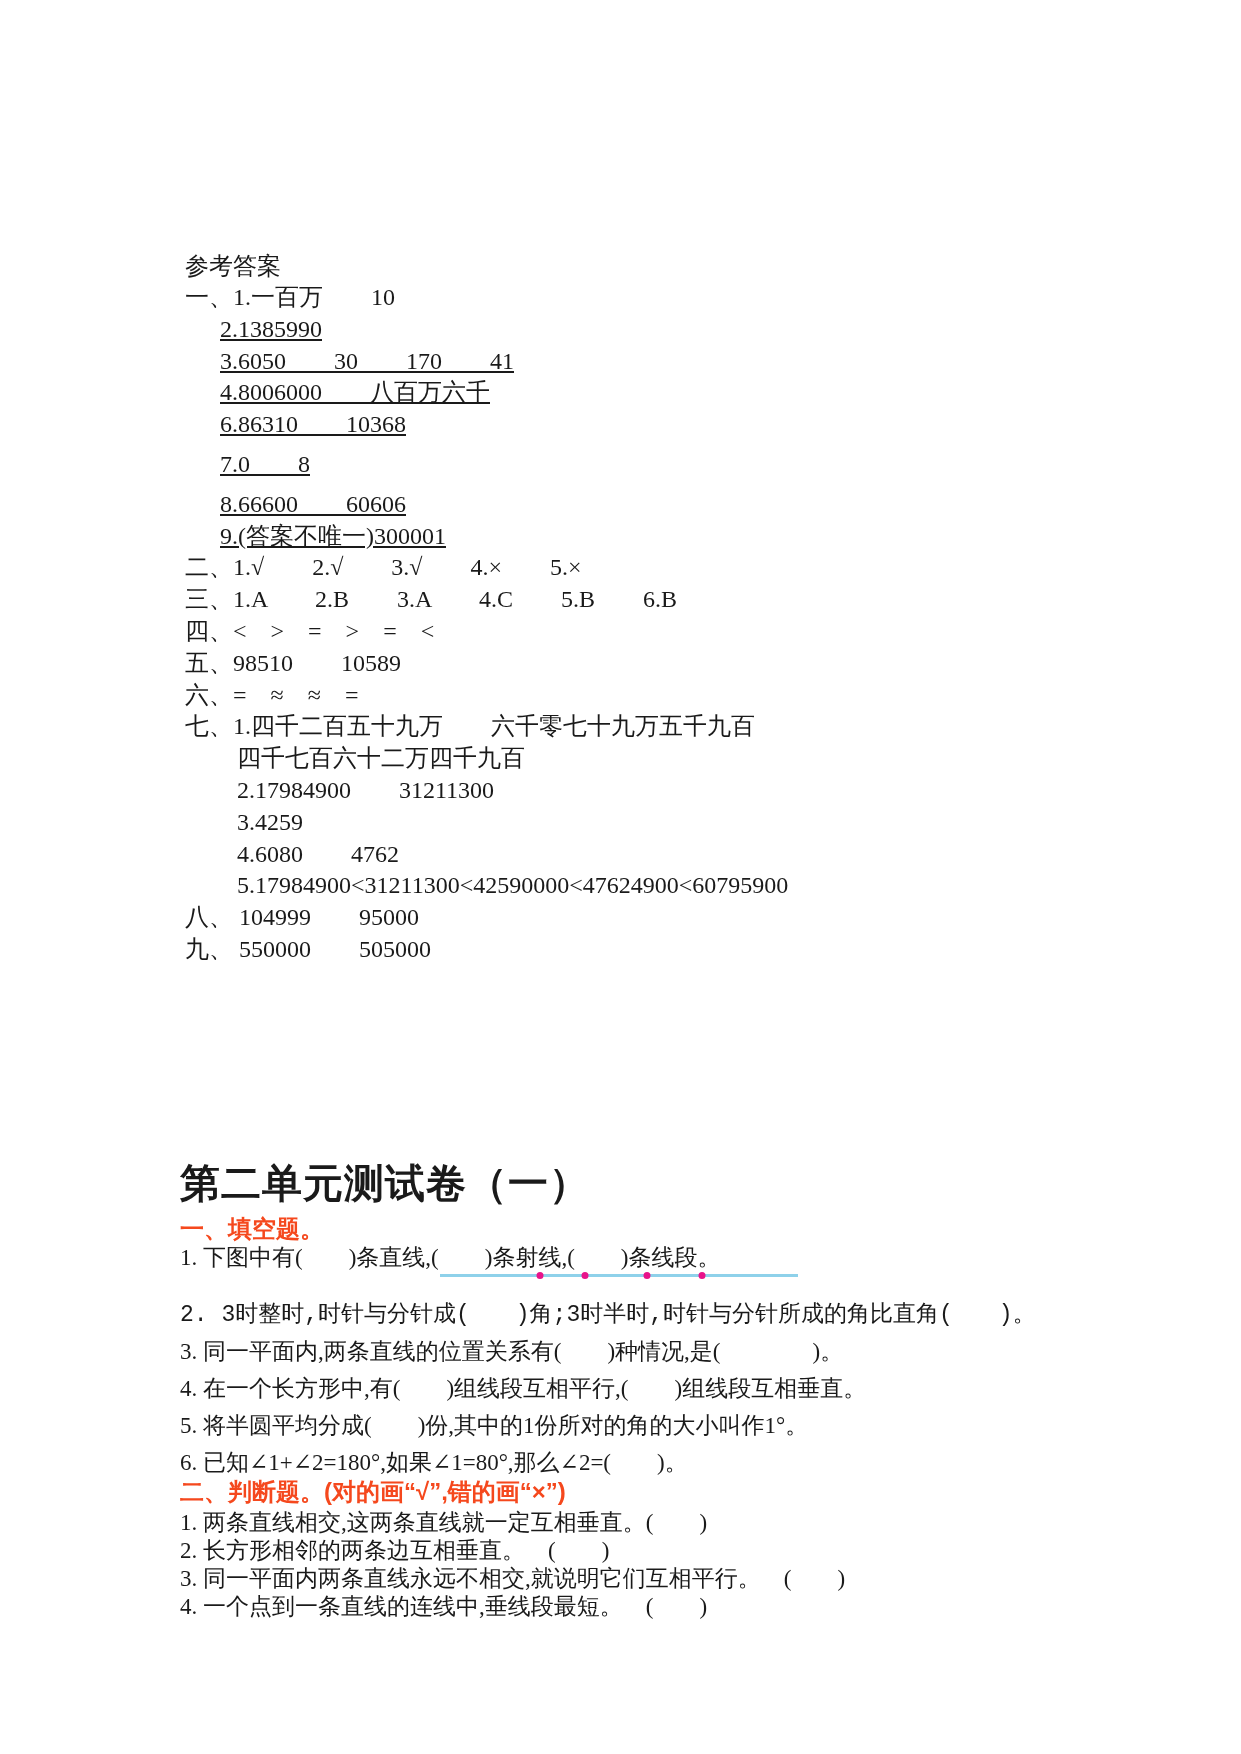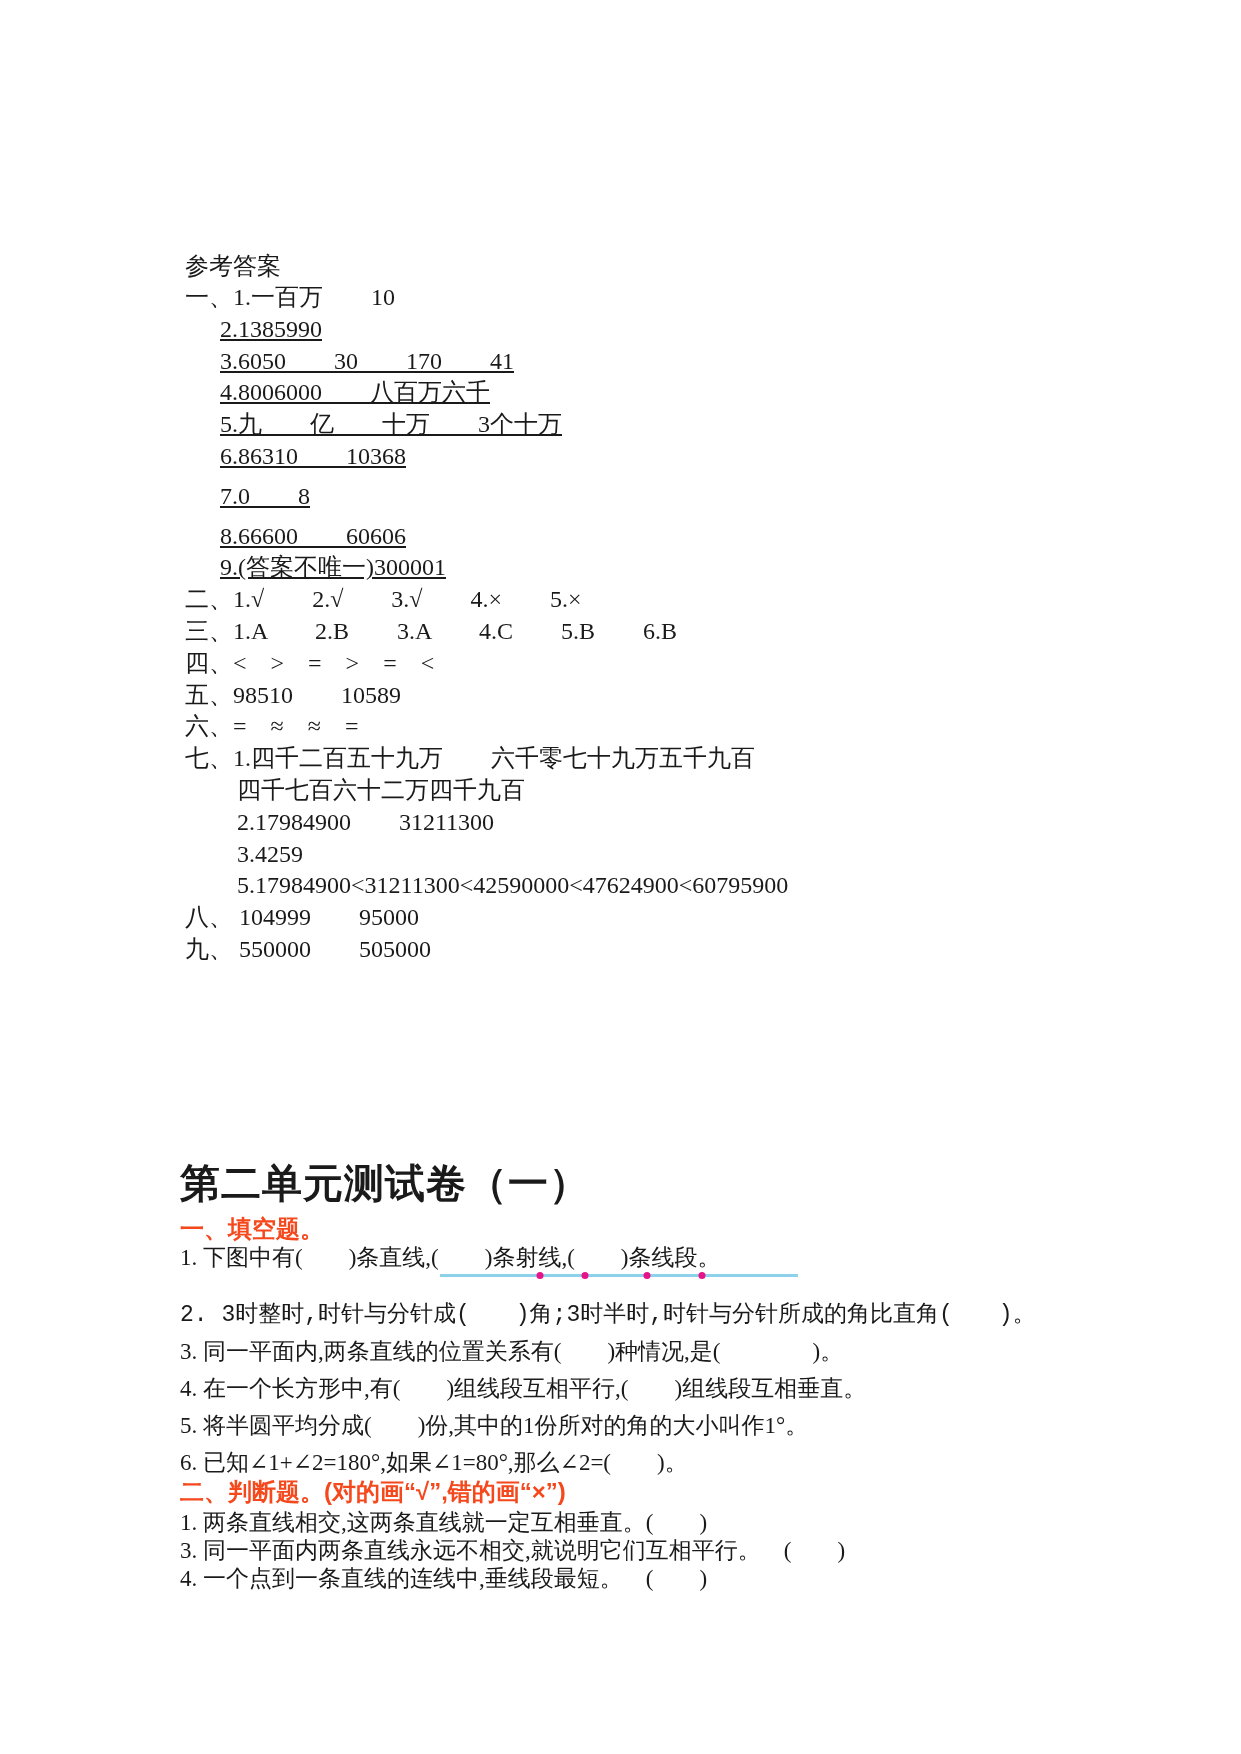--- a/index.html
+++ b/index.html
@@ -77,34 +77,34 @@
 <body style="--ink: #1a1a1a; --accent: #f5481d; --line-blue: #8ed1ea; --dot-pink: #e8138a;">
 
 <div class="answers">
   <div class="ans-heading">参考答案</div>
   <div>
 
   <div class="ans-line" data-indent="0">一、1.一百万　　10</div>
       <div class="ans-line" data-indent="1">2.1385990</div>
       <div class="ans-line" data-indent="1">3.6050　　30　　170　　41</div>
       <div class="ans-line" data-indent="1">4.8006000　　八百万六千</div>
-      <div class="ans-line" data-indent="1">5.九　　亿　　十万　　3个十万</div>
       <div class="ans-line" data-indent="1">6.86310　　10368</div>
       <div class="ans-line" data-indent="1" data-gap="1">7.0　　8</div>
       <div class="ans-line" data-indent="1" data-gap="1">8.66600　　60606</div>
       <div class="ans-line" data-indent="1">9.(答案不唯一)300001</div>
       <div class="ans-line" data-indent="0">二、1.√　　2.√　　3.√　　4.×　　5.×</div>
       <div class="ans-line" data-indent="0">三、1.A　　2.B　　3.A　　4.C　　5.B　　6.B</div>
       <div class="ans-line" data-indent="0">四、&lt;　&gt;　=　&gt;　=　&lt;</div>
       <div class="ans-line" data-indent="0">五、98510　　10589</div>
       <div class="ans-line" data-indent="0">六、=　≈　≈　=</div>
       <div class="ans-line" data-indent="0">七、1.四千二百五十九万　　六千零七十九万五千九百</div>
       <div class="ans-line" data-indent="2">四千七百六十二万四千九百</div>
       <div class="ans-line" data-indent="2">2.17984900　　31211300</div>
       <div class="ans-line" data-indent="2">3.4259</div>
+      <div class="ans-line" data-indent="2">4.6080　　4762</div>
       <div class="ans-line" data-indent="2">5.17984900&lt;31211300&lt;42590000&lt;47624900&lt;60795900</div>
       <div class="ans-line" data-indent="0">八、 104999　　95000</div>
       <div class="ans-line" data-indent="0">九、 550000　　505000</div>
     </div>
 </div>
 
 <div class="test">
   <div class="test-title">第二单元测试卷（一）</div>
 
   <div class="sec-header">一、填空题。</div>
@@ -118,15 +118,16 @@
     </div>
 
   <div class="q after-figure">2. 3时整时,时针与分针成(　　)角;3时半时,时针与分针所成的角比直角(　　)。</div>
   <div class="q tight">3. 同一平面内,两条直线的位置关系有(　　)种情况,是(　　　　)。</div>
   <div class="q tight">4. 在一个长方形中,有(　　)组线段互相平行,(　　)组线段互相垂直。</div>
   <div class="q tight">5. 将半圆平均分成(　　)份,其中的1份所对的角的大小叫作1°。</div>
   <div class="q tight">6. 已知∠1+∠2=180°,如果∠1=80°,那么∠2=(　　)。</div>
 
   <div class="sec-header judge">二、判断题。(对的画“√”,错的画“×”)</div>
   <div class="q judge-first">1. 两条直线相交,这两条直线就一定互相垂直。(　　)</div>
+  <div class="q">2. 长方形相邻的两条边互相垂直。　(　　)</div>
   <div class="q">3. 同一平面内两条直线永远不相交,就说明它们互相平行。　(　　)</div>
   <div class="q">4. 一个点到一条直线的连线中,垂线段最短。　(　　)</div>
 </div>
 
 </body></html>

